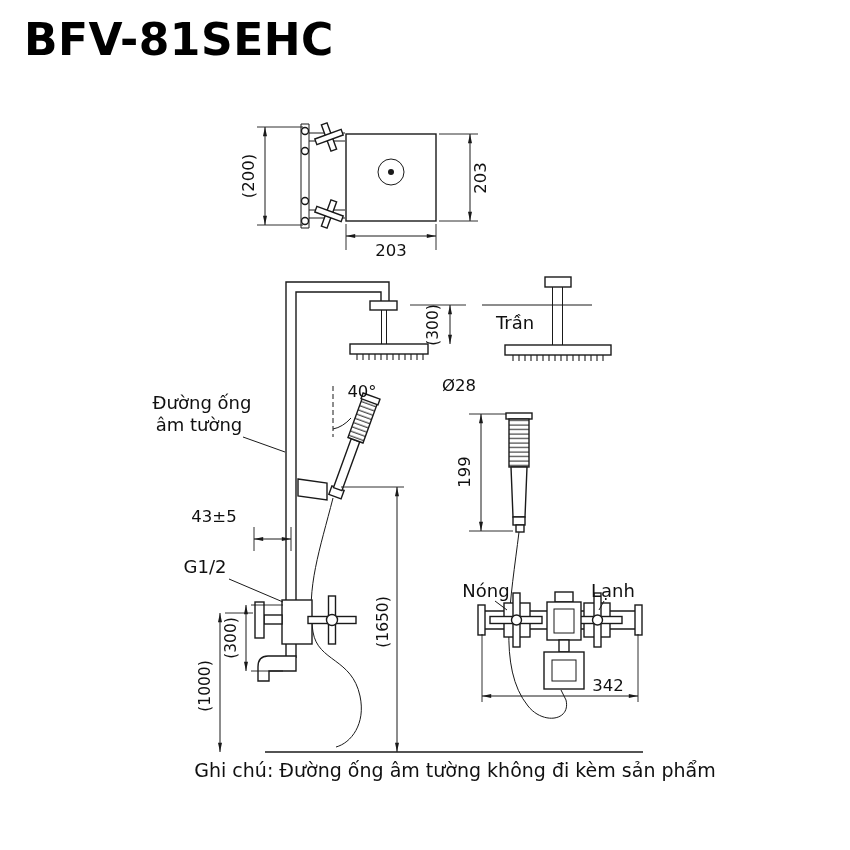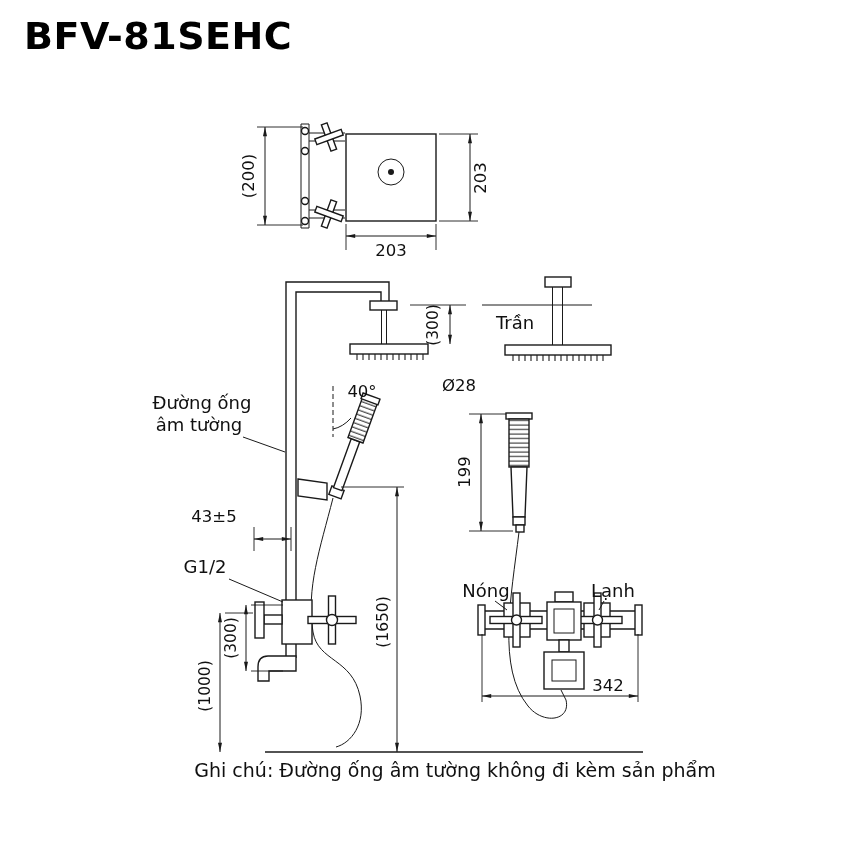--- a/index.html
+++ b/index.html
@@ -1,18 +1,18 @@
 <!DOCTYPE html>
 <html><head>
 <meta charset="utf-8">
 <style>
   html,body{margin:0;padding:0;background:#fff;}
   .page{position:relative;width:850px;height:850px;background:#fff;overflow:hidden;
         font-family:"DejaVu Sans","Liberation Sans",sans-serif;}
-  .title{position:absolute;left:24px;top:14px;font-size:38px;font-weight:700;color:#000;
+  .title{position:absolute;left:24px;top:14px;font-size:44px;font-weight:700;color:#000;
          letter-spacing:0.5px;}
   svg{position:absolute;left:0;top:0;}
   svg text{fill:#101010;font-family:"DejaVu Sans","Liberation Sans",sans-serif;text-anchor:middle;}
   .d16{font-size:15.5px;}
   .d17{font-size:16.5px;}
   .lb{font-size:18px;}
   .nt{font-size:19px;}
   .ln{stroke:#1a1a1a;stroke-width:1.4;fill:none;}
   .thin{stroke:#1a1a1a;stroke-width:1;fill:none;}
   .ext{stroke:#1a1a1a;stroke-width:0.9;fill:none;}

